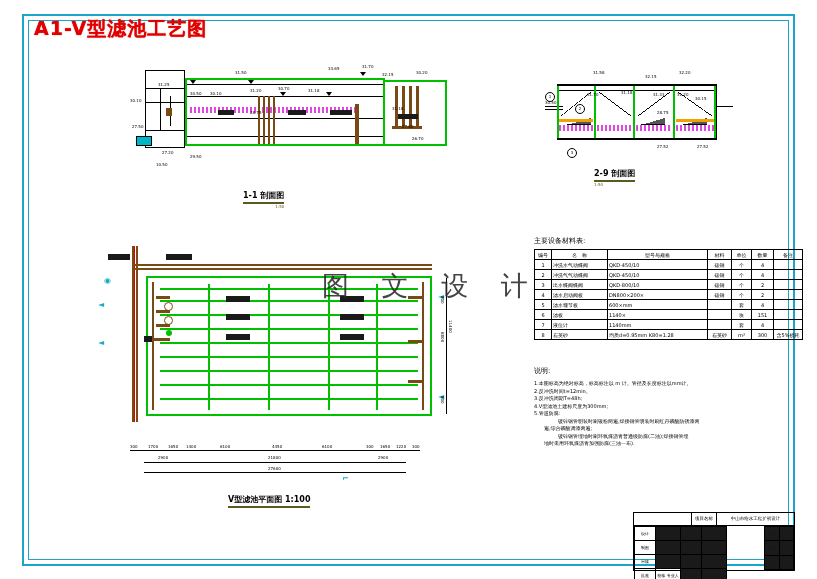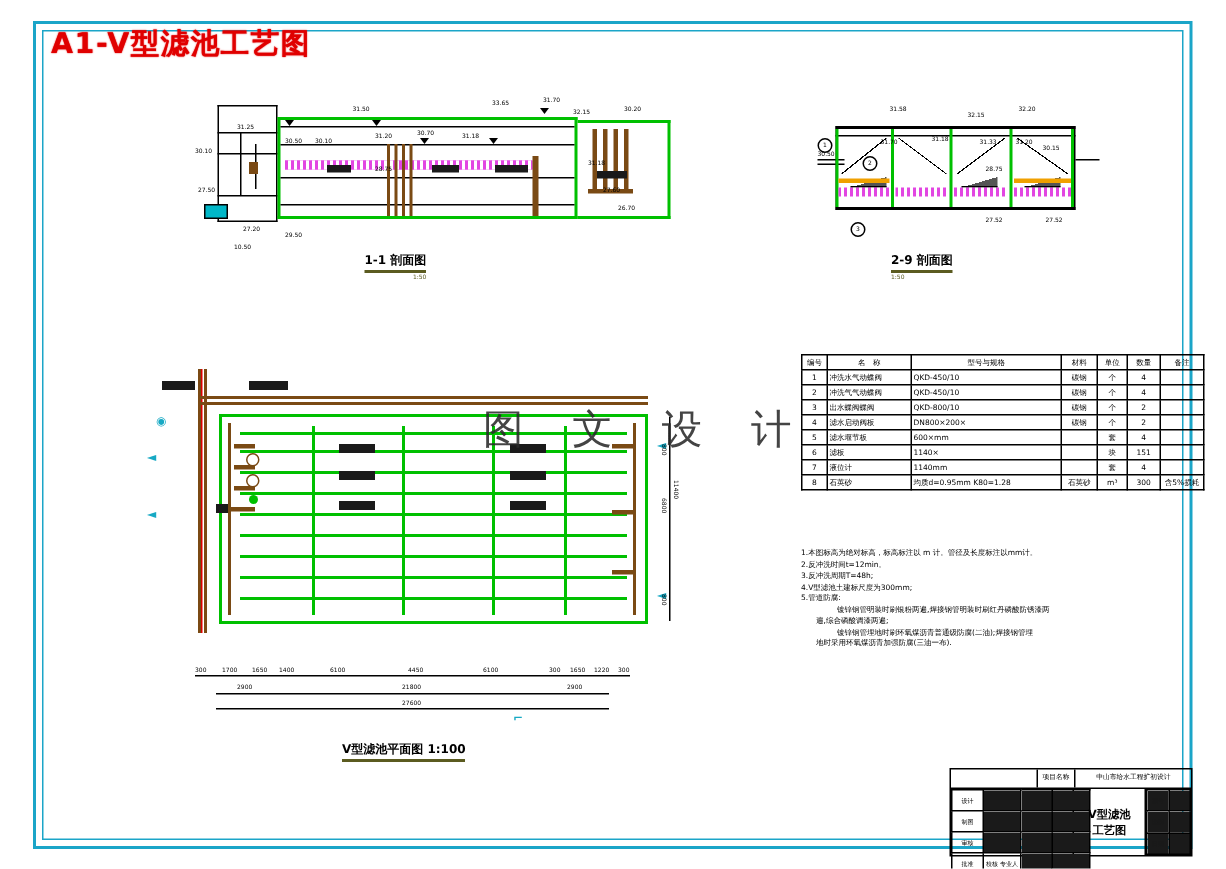--- a/index.html
+++ b/index.html
@@ -174,21 +174,21 @@
   <span class="tx" style="left:282px;top:78px;">26.70</span>
   <span class="tx" style="left:60px;top:96px;">29.50</span>
   <span class="tx" style="left:26px;top:104px;">10.50</span>
 
   <div class="blk dark" style="left:200px;top:52px;width:22px;height:5px;"></div>
   <div class="blk dark" style="left:158px;top:52px;width:18px;height:5px;"></div>
   <div class="blk dark" style="left:88px;top:52px;width:16px;height:5px;"></div>
   <div class="blk dark" style="left:268px;top:56px;width:20px;height:5px;"></div>
 </div>
 
-<div class="cap" style="left:243px;top:168px;text-align:right;">
+<div class="cap" style="left:243px;top:190px;text-align:right;">
   <span>1-1 剖面图</span>
   <span class="ul"></span>
   <span class="sub">1:50</span>
 </div>
 
 <div class="blk" id="sec22" style="left:545px;top:62px;width:185px;height:100px;">
 
   <div class="ln hl" style="left:12px;top:22px;width:160px;height:2px;background:#000;"></div>
   <div class="ln hl" style="left:12px;top:28px;width:160px;"></div>
   <div class="ln vl" style="left:12px;top:22px;height:56px;"></div>
@@ -346,20 +346,21 @@
 </div>
 
 <div class="cap" style="left:228px;top:494px;">
   <span>V型滤池平面图 1:100</span>
   <span class="ul"></span>
 </div>
 
 <div id="watermark">图 文 设 计</div>
 
 <div id="mat-wrap">
+  <div id="mat-title">主要设备材料表:</div>
   <table class="mat">
     <colgroup>
         <col class="c0">
         <col class="c1">
         <col class="c2">
         <col class="c3">
         <col class="c4">
         <col class="c5">
         <col class="c6">
       </colgroup>
@@ -445,20 +446,21 @@
           <td>石英砂</td>
           <td>m³</td>
           <td>300</td>
           <td>含5%损耗</td>
         </tr>
       </tbody>
   </table>
 </div>
 
 <div id="notes">
+  <div id="notes-title">说明:</div>
   <div class="n">1.本图标高为绝对标高，标高标注以 m 计。管径及长度标注以mm计。</div>
   <div class="n">2.反冲洗时间t=12min。</div>
   <div class="n">3.反冲洗周期T=48h;</div>
   <div class="n">4.V型滤池土建标尺度为300mm;</div>
   <div class="n">5.管道防腐:</div>
   <div class="n ind">镀锌钢管明装时刷银粉两遍,焊接钢管明装时刷红丹磷酸防锈漆两</div>
   <div class="n ind2">遍,综合磷酸调漆两遍;</div>
   <div class="n ind">镀锌钢管埋地时刷环氧煤沥青普通级防腐(二油);焊接钢管埋</div>
   <div class="n ind2">地时采用环氧煤沥青加强防腐(三油一布).</div>
 </div>
@@ -493,24 +495,20 @@
           <tr>
             <td style="width: 18px;">批准</td>
             <td style="width: 22px;">校核 专业人</td>
             <td class="dark" style="width: 18px;"></td>
             <td class="dark" style="width: 22px;"></td>
           </tr>
         </tbody>
       </table>
   </div>
 
-  <div id="tb-name">
-    <span>V型滤池</span>
-    <span>工艺图</span>
-  </div>
 
   <div id="tb-meta">
     <table>
         <tbody id="tb-meta-body">
           <tr>
             <td class="dark">图号</td>
             <td class="dark"></td>
           </tr>
           <tr>
             <td class="dark">比例</td>

